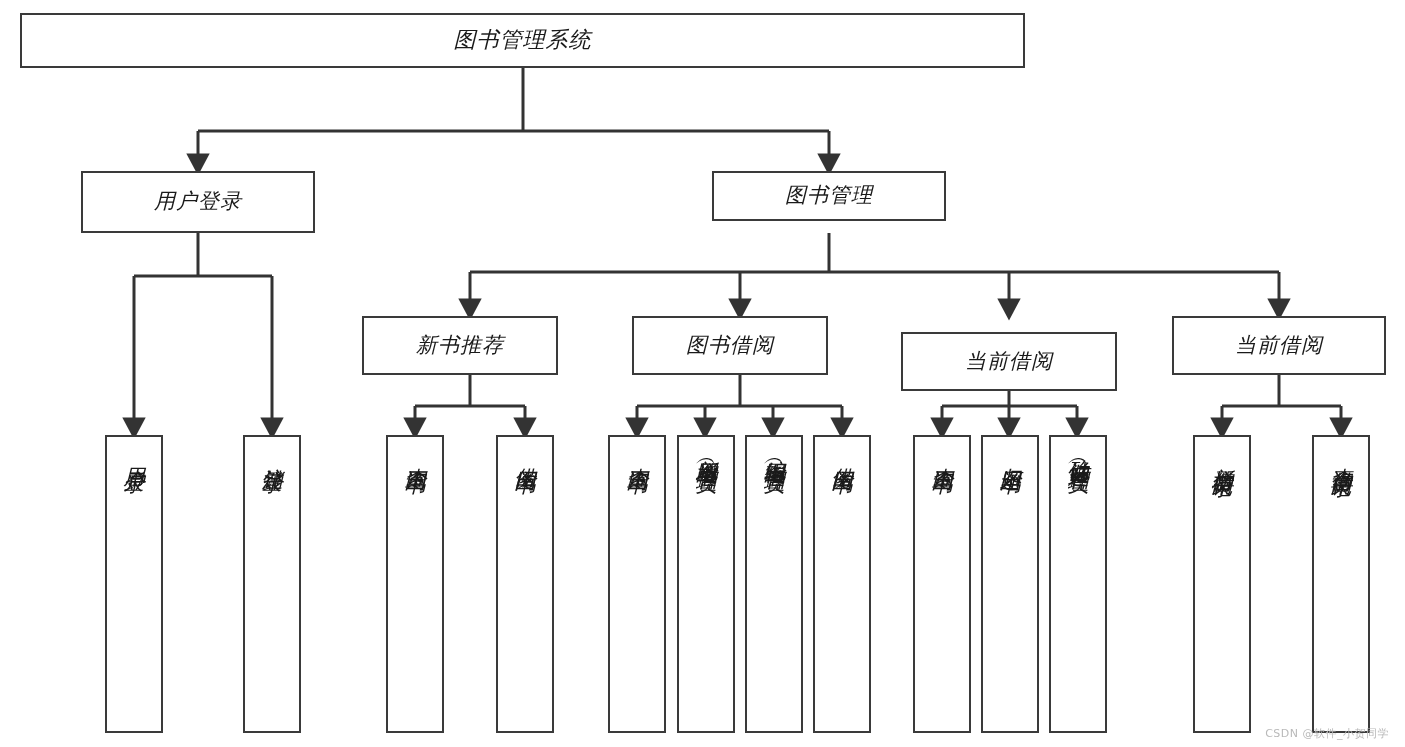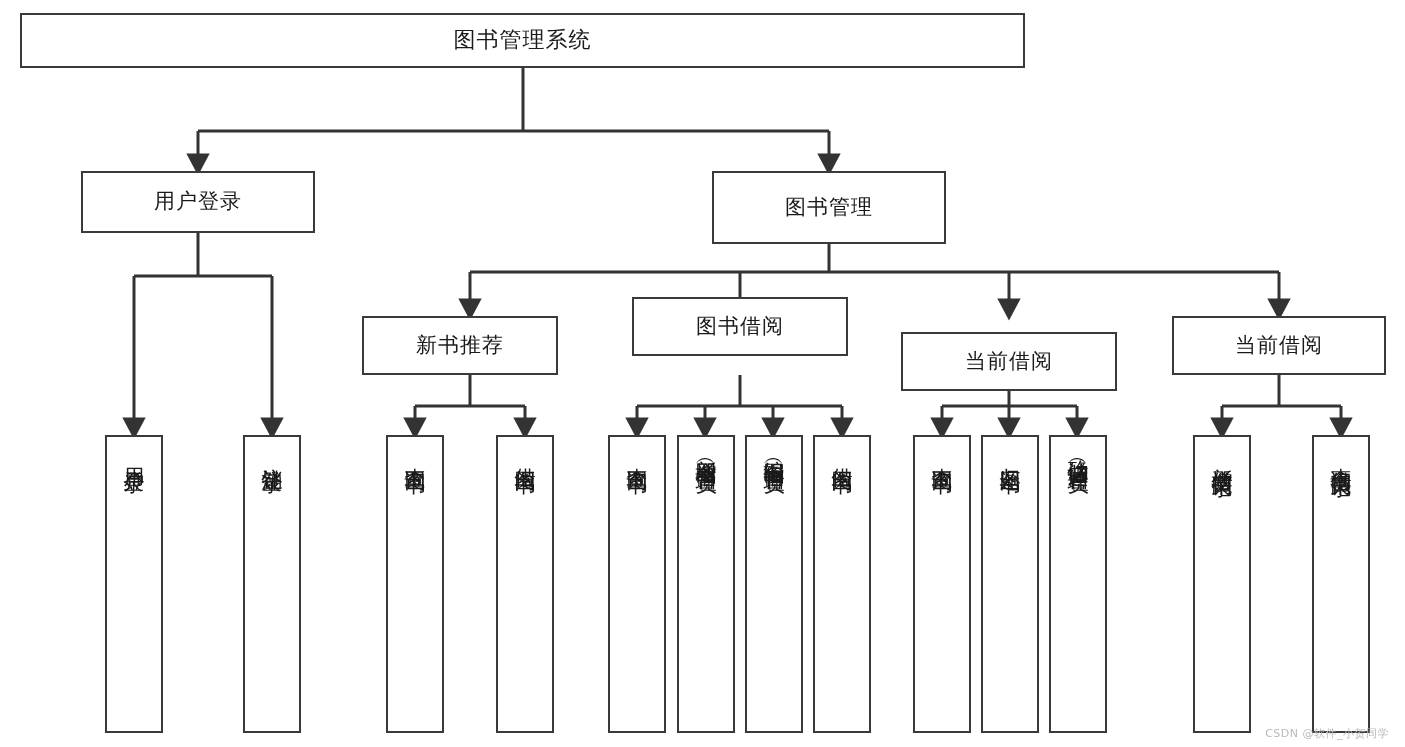--- a/index.html
+++ b/index.html
@@ -34,20 +34,21 @@
     display: flex;
     align-items: center;
     justify-content: center;
     color: #1a1a1a;
   }
   .node-label {
     display: block;
     text-align: center;
     line-height: 1.12;
     letter-spacing: 1px;
+    font-style: italic;
   }
   .node.horiz .node-label {
     font-size: 21px;
   }
   .node.root .node-label {
     font-size: 22px;
   }
   .node.vert {
     align-items: flex-start;
     justify-content: center;
@@ -127,28 +128,28 @@
     </g>
   </svg>
 
   <div class="node root horiz" style="left:20px; top:13px; width:1005px; height:55px;">
     <span class="node-label">图书管理系统</span>
   </div>
 
   <div class="node horiz" style="left:81px; top:171px; width:234px; height:62px;">
     <span class="node-label">用户登录</span>
   </div>
-  <div class="node horiz" style="left:712px; top:171px; width:234px; height:73px;justify-content:center;">
+  <div class="node horiz" style="left:712px; top:171px; width:234px; height:50px;justify-content:center;">
     <span class="node-label">图书管理</span>
   </div>
 
   <div class="node horiz" style="left:362px; top:316px; width:196px; height:59px;">
     <span class="node-label">新书推荐</span>
   </div>
-  <div class="node horiz" style="left:632px; top:297px; width:216px; height:59px;">
+  <div class="node horiz" style="left:632px; top:316px; width:196px; height:59px;">
     <span class="node-label">图书借阅</span>
   </div>
   <div class="node horiz" style="left:901px; top:316px; width:216px; height:59px;margin-top:16px;">
     <span class="node-label">当前借阅</span>
   </div>
   <div class="node horiz" style="left:1172px; top:316px; width:214px; height:59px;">
     <span class="node-label">当前借阅</span>
   </div>
 
   <div class="node vert" style="left:105px; top:435px; width:58px; height:298px;">

